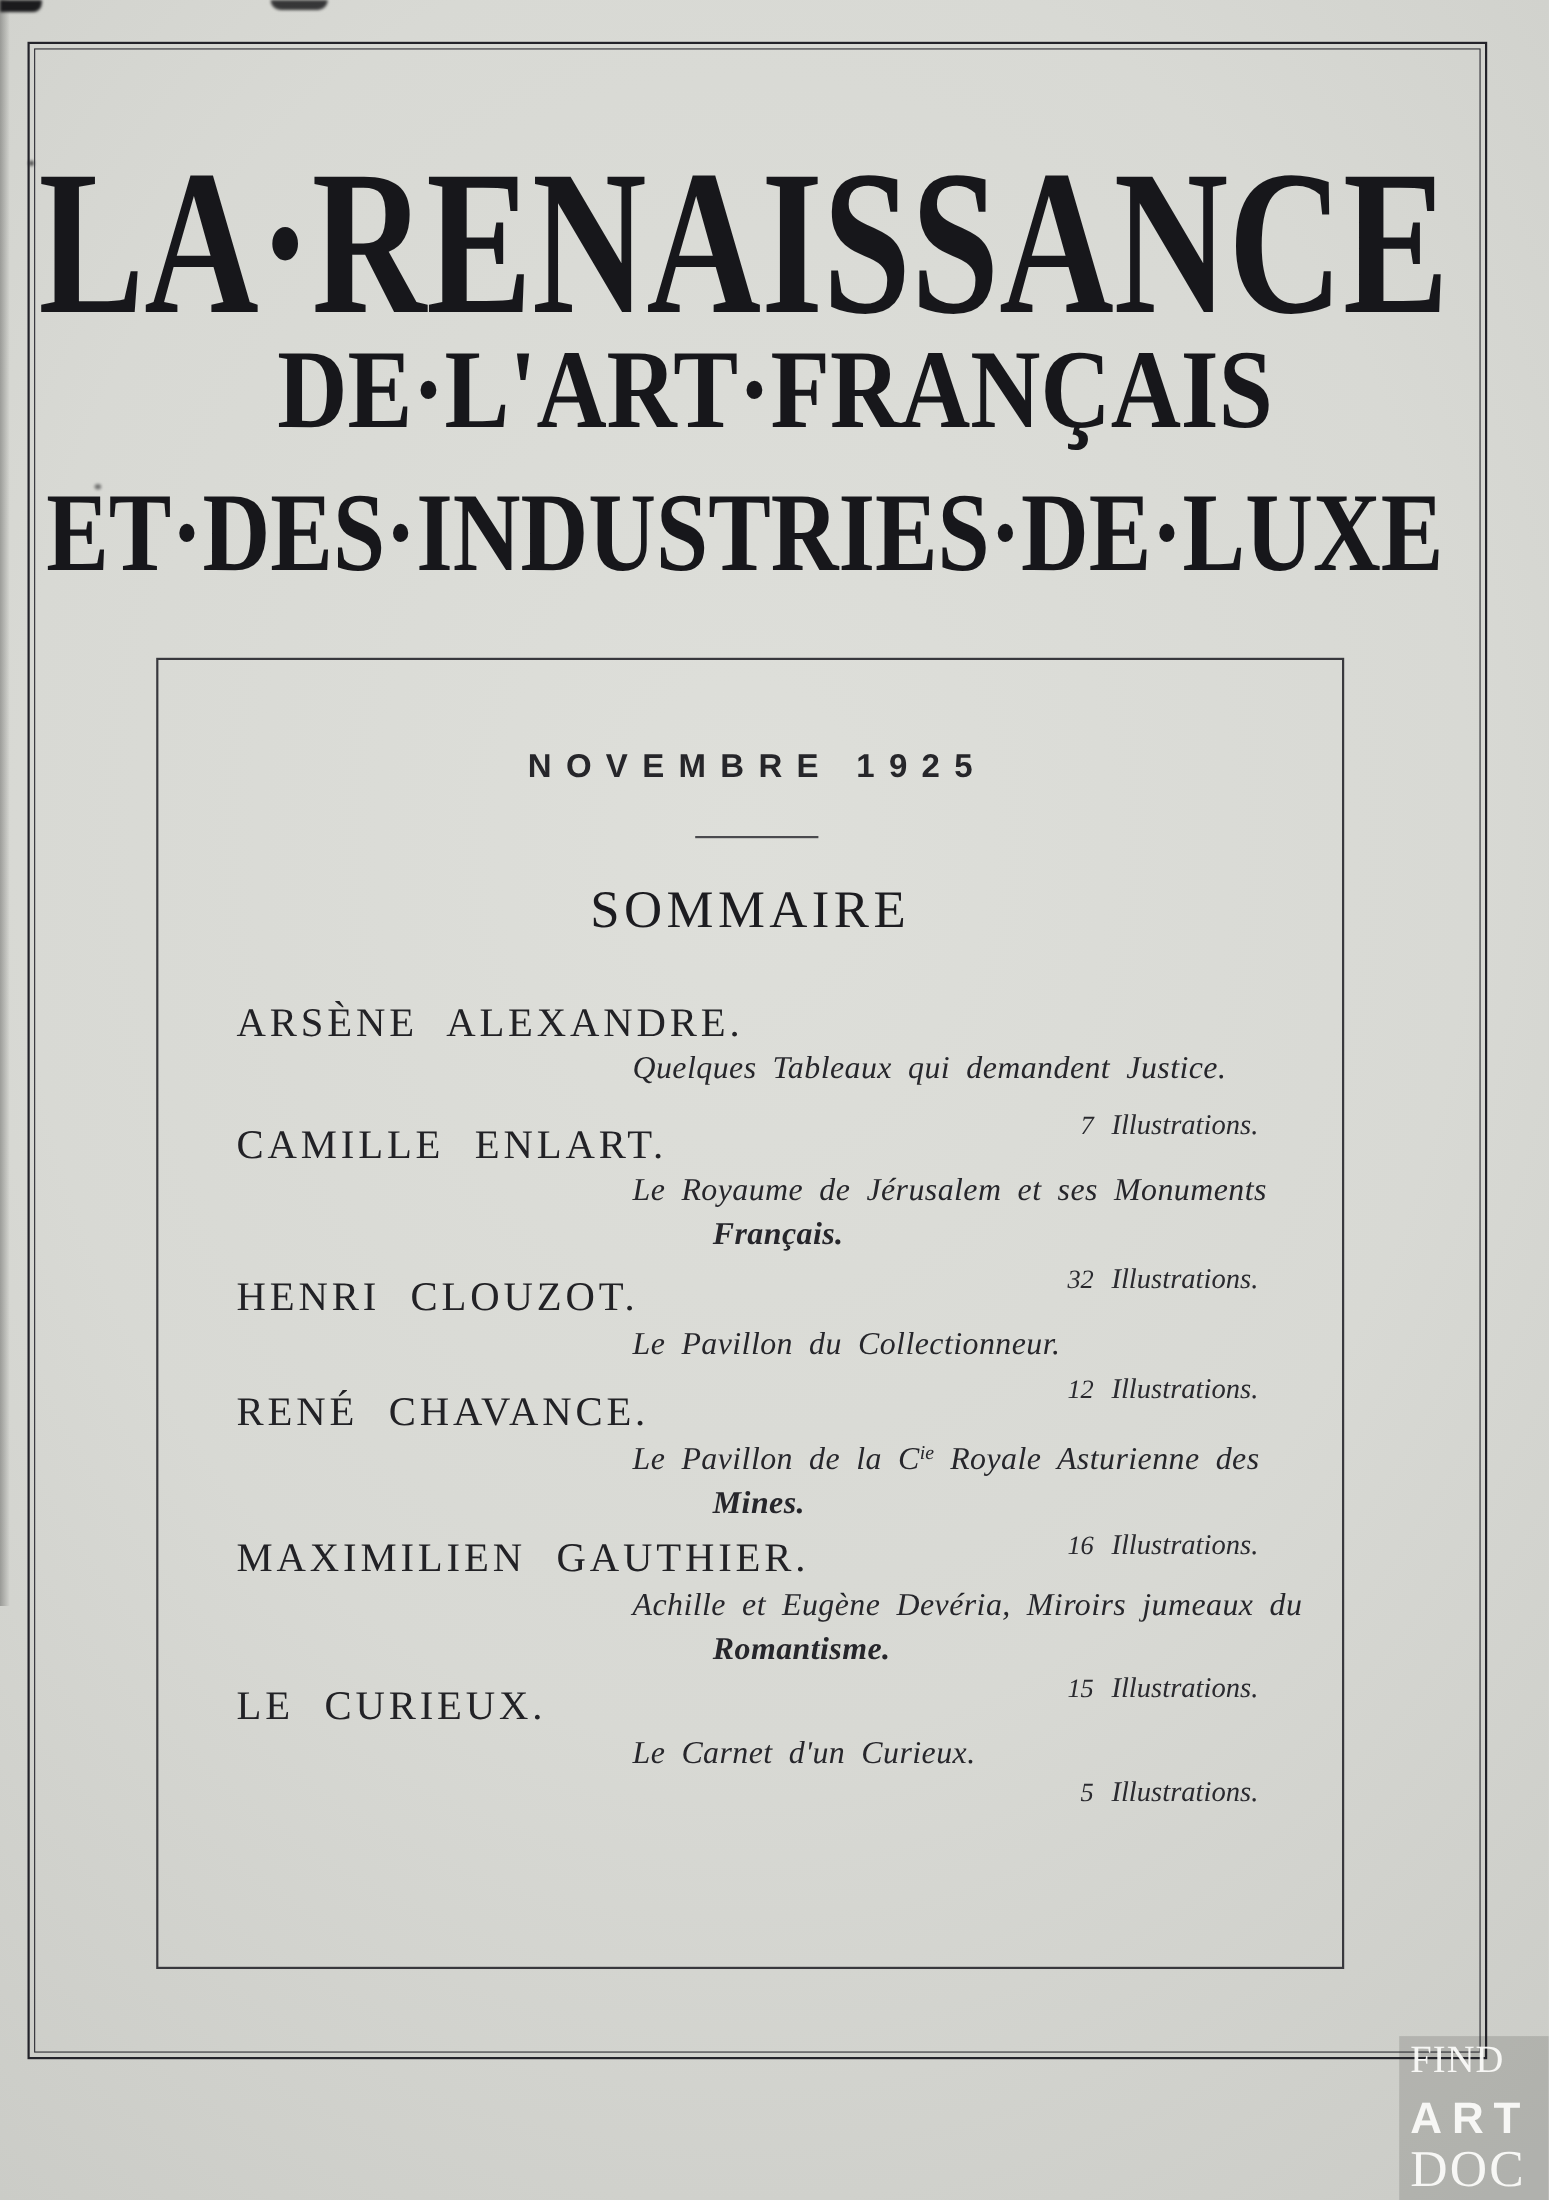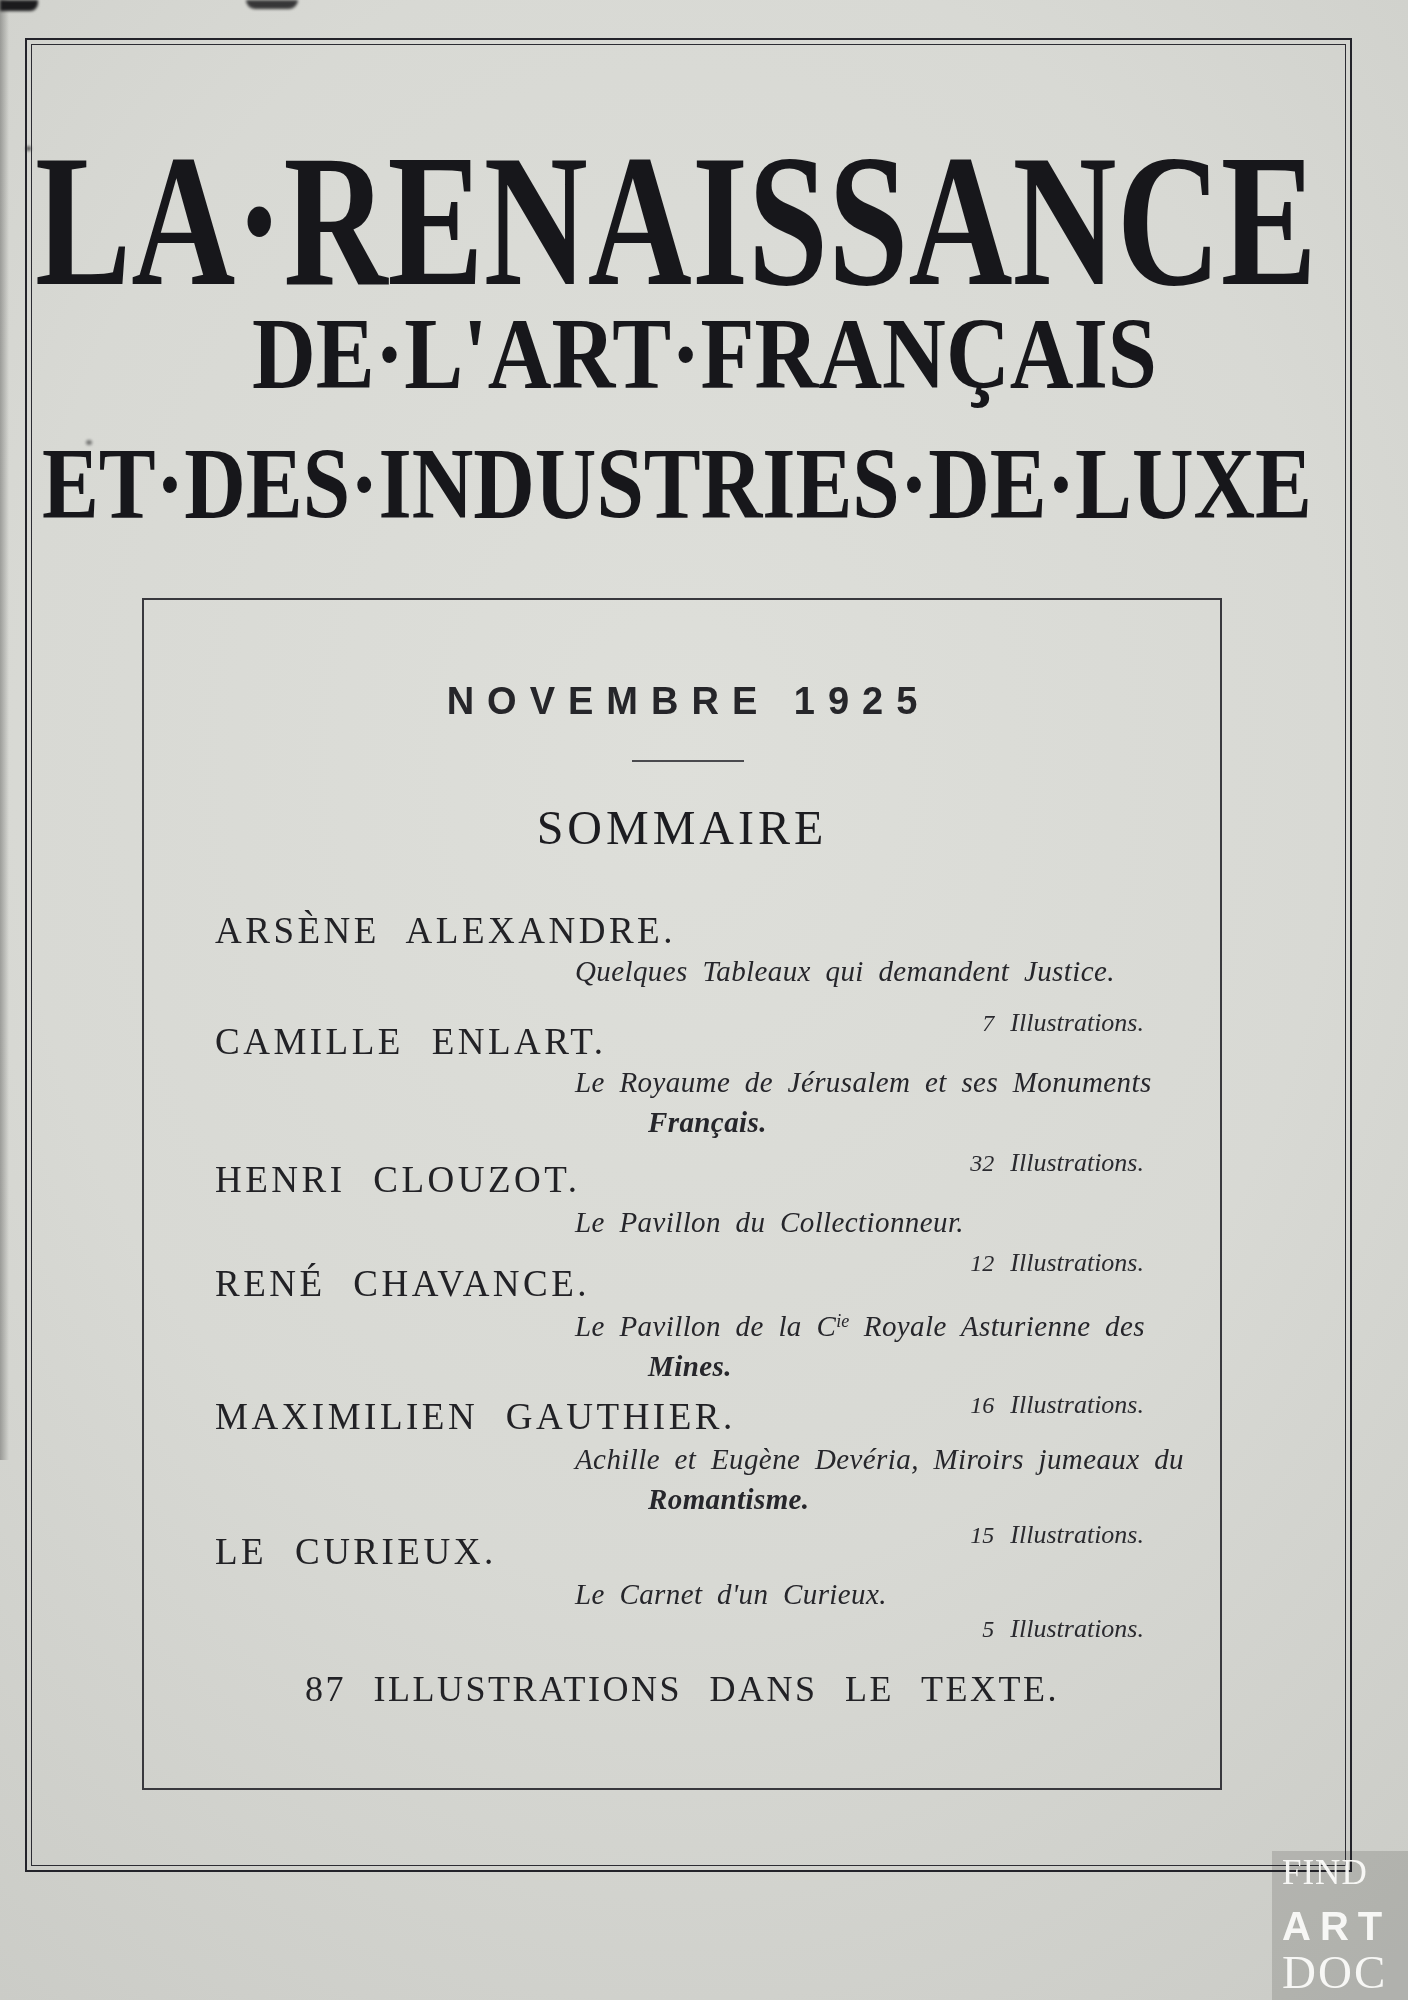--- a/index.html
+++ b/index.html
@@ -48,21 +48,21 @@
   .toc-box{
     position:absolute;left:142px;top:598px;width:1080px;height:1192px;
     border:2px solid #38383d;
     box-sizing:border-box;
   }
 
   .issue-date{
     position:absolute;left:182px;top:680px;width:1013px;
     text-align:center;
     font-family:"Liberation Sans", sans-serif;
-    font-weight:bold;font-size:38px;letter-spacing:13px;
+    font-weight:bold;font-size:30px;letter-spacing:13px;
     color:#26262a;white-space:nowrap;
   }
   .date-rule{
     position:absolute;left:632px;top:760px;width:112px;height:2px;
     background:#4a4a4e;
   }
   .section-title{
     position:absolute;left:142px;top:800px;width:1080px;
     text-align:center;
     font-size:48px;letter-spacing:4px;word-spacing:6px;
@@ -167,21 +167,20 @@
   <div class="ill-line" style="top:1520px">
     <span class="num">15</span><span>Illustrations.</span>
   </div>
 
   <div class="author" style="top:1530px">LE CURIEUX.</div>
   <div class="art-title" style="top:1578px">Le Carnet d'un Curieux.</div>
   <div class="ill-line" style="top:1614px">
     <span class="num">5</span><span>Illustrations.</span>
   </div>
 
-  <div class="footer-line">87 ILLUSTRATIONS DANS LE TEXTE.</div>
 
   <div class="watermark">
     <div class="wm-line wm-find">FIND</div>
     <div class="wm-line wm-art">ART</div>
     <div class="wm-line wm-doc">DOC</div>
   </div>
 
 </div>
 
 </body></html>

